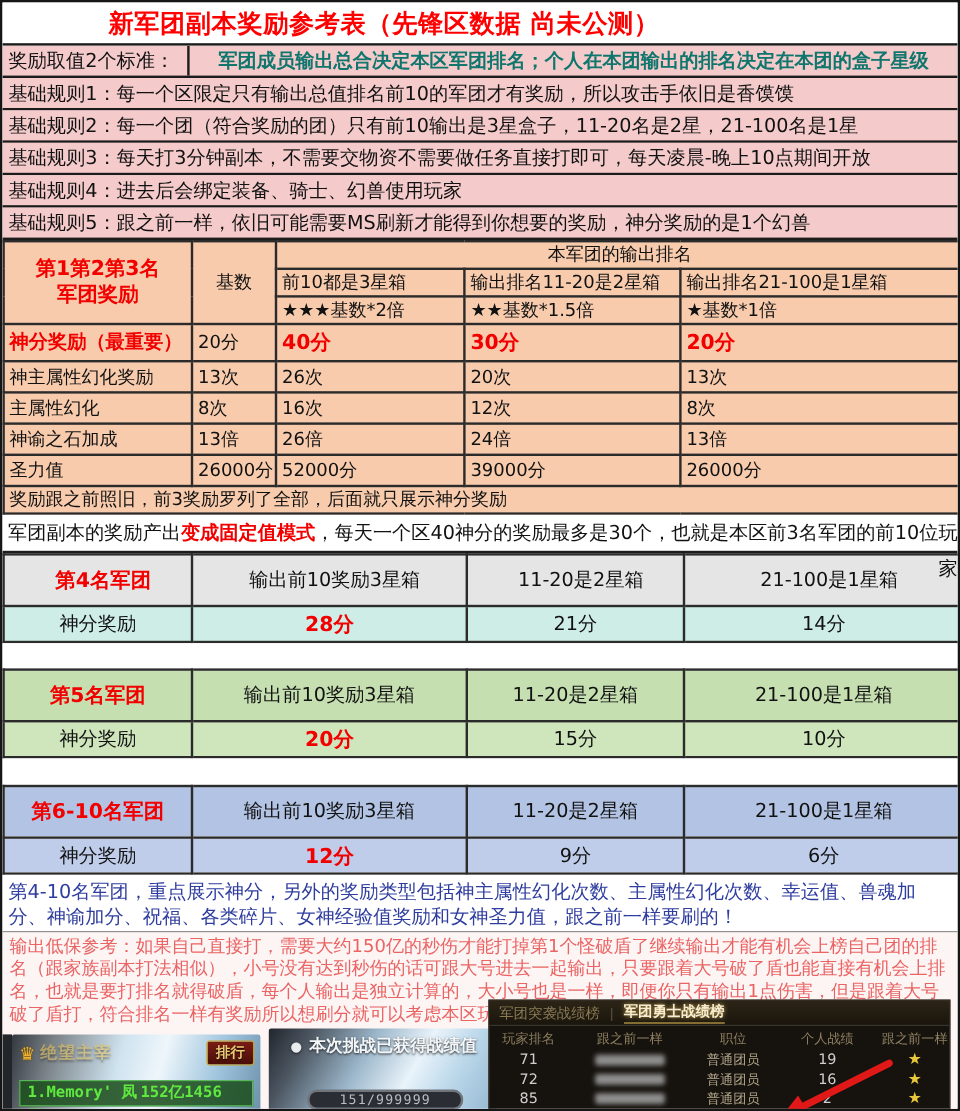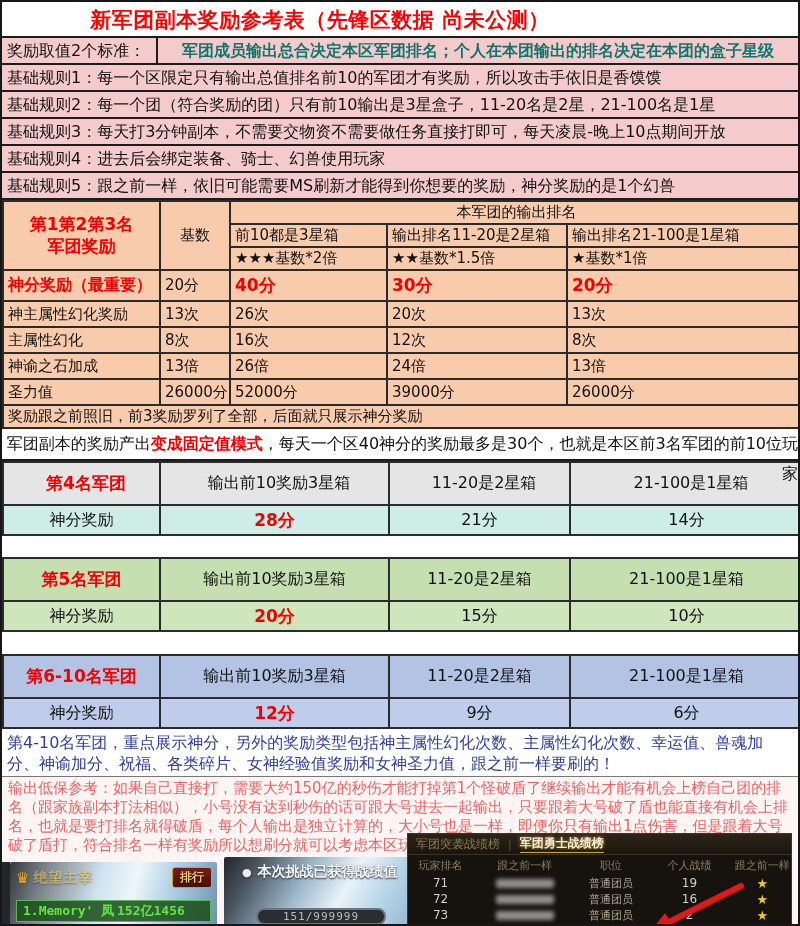--- a/index.html
+++ b/index.html
@@ -321,21 +321,21 @@
     <div class="board-grid board-row">
       <div>72</div>
       <div>
           <div class="blur-name"></div>
         </div>
       <div class="role">普通团员</div>
       <div>16</div>
       <div class="star">★</div>
     </div>
     <div class="board-grid board-row">
-      <div>73</div>
+      <div>85</div>
       <div>
           <div class="blur-name"></div>
         </div>
       <div class="role">普通团员</div>
       <div>2</div>
       <div class="star">★</div>
     </div>
     <div class="board-grid board-row">
       <div>74</div>
 

